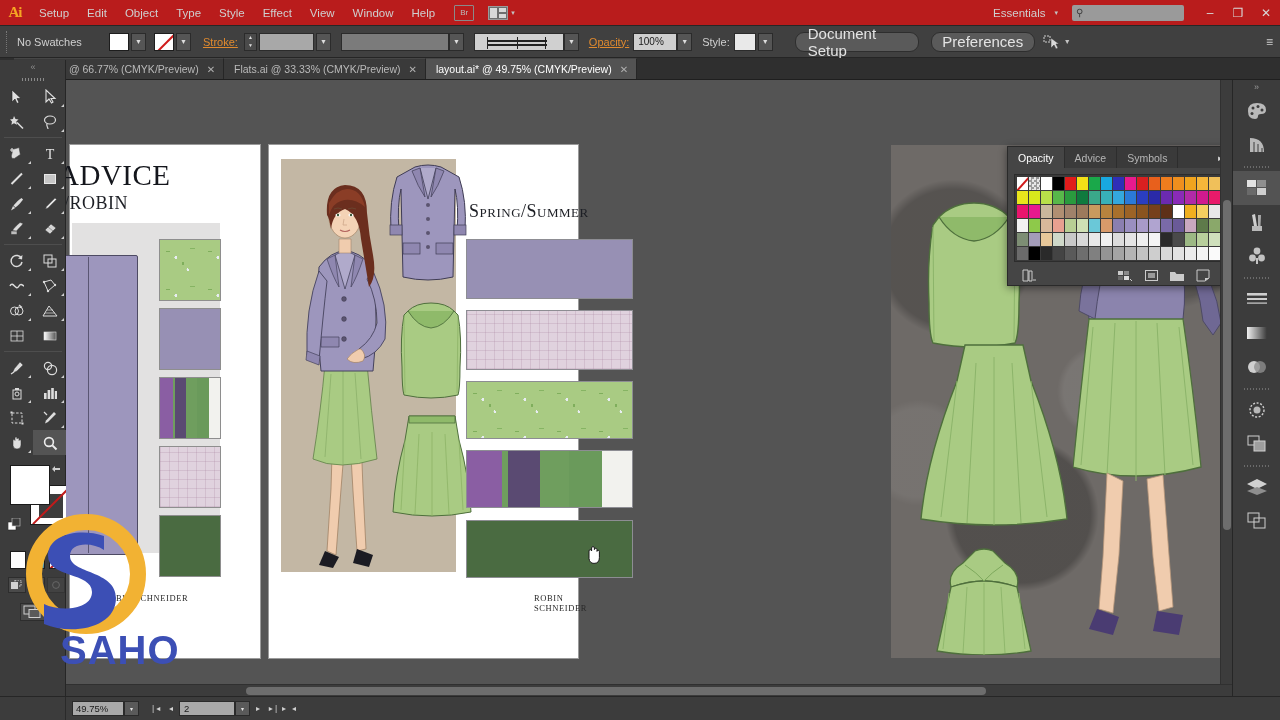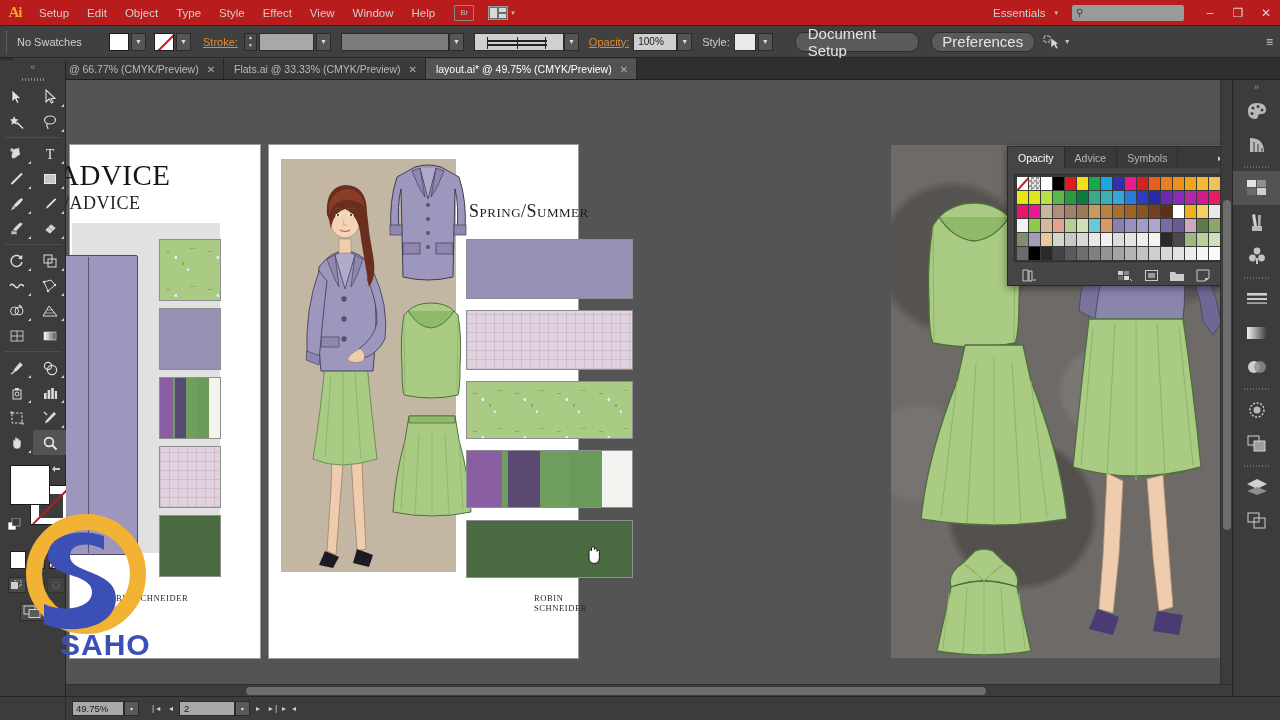--- a/index.html
+++ b/index.html
@@ -315,21 +315,21 @@
   .sb-scroll-v {
     position:absolute; right:48px; top:80px; width:12px; height:604px;
     background:#3c3c3c; border-left:1px solid #303030;
   }
   .sb-scroll-v .thumb { position:absolute; top:120px; left:2px; width:8px; height:330px;
     background:#6d6d6d; border-radius:4px;}
 
   
   .watermark { position:absolute; left:8px; top:512px; width:170px; height:155px;
      pointer-events:none; }
-  .wm-text { position:absolute; left:52px; top:116px; font-size:30px; font-weight:bold;
+  .wm-text { position:absolute; left:52px; top:116px; font-size:40px; font-weight:bold;
      color:#3c4fb5; font-family:"Liberation Sans", sans-serif; letter-spacing:1px;}
 
   .hand-cursor { position:absolute; left:519px; top:465px; color:#fff; font-size:16px;
      text-shadow: 0 0 1px #000, 0 0 2px #000;}
 </style>
 </head>
 <body>
 
 <div class="app">
 
@@ -709,21 +709,21 @@
             <rect x="6" y="4.5" width="11" height="8" fill="#5a5a5a" stroke="#cfcfcf"></rect>
           </svg>
       </div>
     </div>
   </div>
 
   <div class="canvas">
 
     <div class="artboard ab-left">
       <div class="l-title">ADVICE</div>
-      <div class="l-sub">/ADVICE</div>
+      <div class="l-sub">/ROBIN</div>
       <div class="l-greybg"></div>
       <div class="l-pants"></div>
       <div class="l-pants2"></div>
       <div class="l-sq floral" style="top:94px"></div>
       <div class="l-sq" style="top:163px;background:#9790b4"></div>
       <div class="l-sq stripes" style="top:232px"></div>
       <div class="l-sq plaid" style="top:301px"></div>
       <div class="l-sq" style="top:370px;background:#4a6b41"></div>
       <div class="l-byline">ROBIN SCHNEIDER</div>
     </div>

